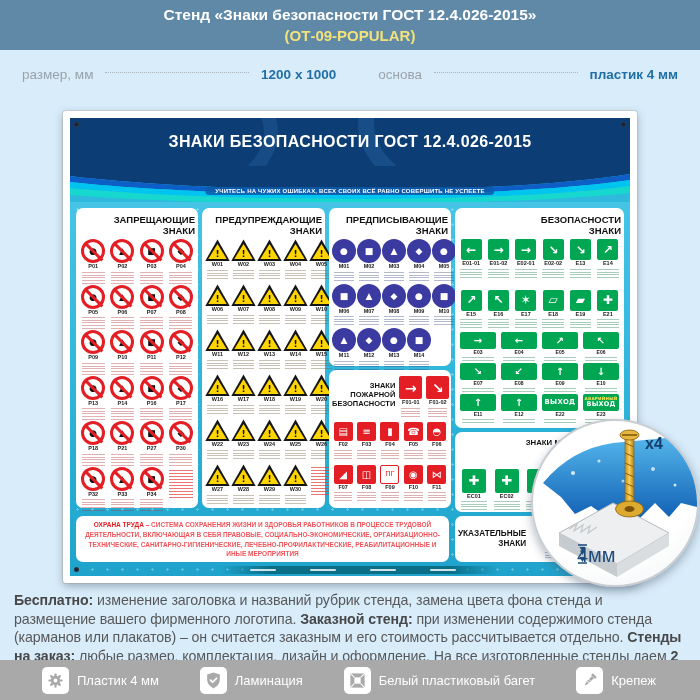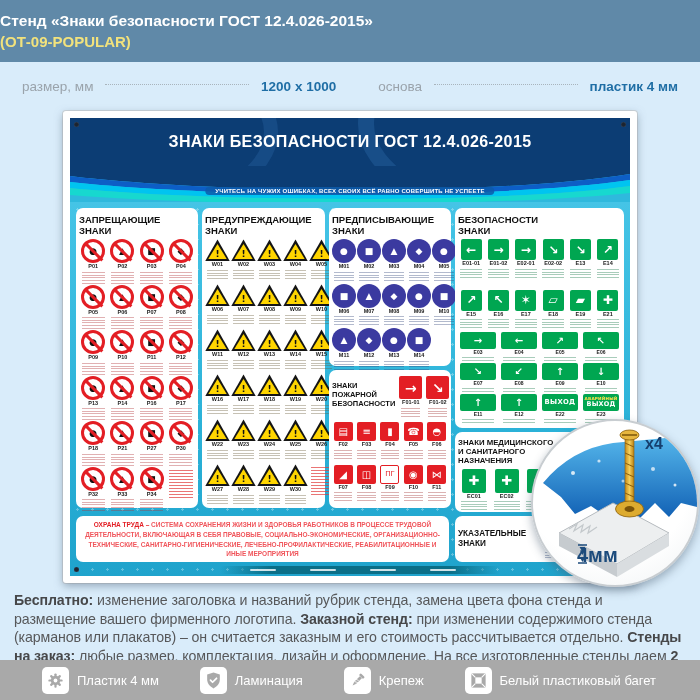--- a/index.html
+++ b/index.html
@@ -1,19 +1,19 @@
 <!DOCTYPE html>
 <html><head>
 <meta charset="utf-8">
 <style>
   html,body{margin:0;padding:0;}
   body{width:700px;height:700px;position:relative;overflow:hidden;background:#d9ecfa;
        font-family:"Liberation Sans",sans-serif;}
   
-  .hdr{height:62px;background:#6089a8;display:flex;flex-direction:column;align-items:flex-start;
+  .hdr{height:50px;background:#6089a8;display:flex;flex-direction:column;align-items:center;
        justify-content:center;gap:3px;}
   .hdr-title{color:#fff;font-size:15.5px;font-weight:bold;}
   .hdr-code{color:#f2e27c;font-size:15px;font-weight:bold;}
   
   .specs{height:48px;display:flex;align-items:center;padding:0 22px;gap:8px;}
   .spec-label{color:#9aa3ab;font-size:13.5px;white-space:nowrap;}
   .leader{flex:1;border-bottom:1.5px dotted #a9b4bc;margin:0 4px 4px;}
   .spec-value{color:#1f6ea5;font-size:13.5px;font-weight:bold;white-space:nowrap;}
   .spec-gap{width:26px;}
   
@@ -37,21 +37,21 @@
   .pbody::before{content:"";position:absolute;inset:0;
         background-image:radial-gradient(rgba(255,255,255,.30) 1px,transparent 1.4px);
         background-size:15px 15px;}
   .bstrip{position:absolute;left:150px;right:130px;bottom:2px;height:8px;border-radius:2px;
         background:linear-gradient(90deg,rgba(10,110,135,0),#0a6e87 18%,#0a6e87 82%,rgba(10,110,135,0));}
   .bstrip i{position:absolute;top:3px;height:2px;width:26px;background:rgba(255,255,255,.8);border-radius:1px;}
   .pscrew{position:absolute;width:5px;height:5px;background:#1c2430;border-radius:50%;z-index:4;box-shadow:inset 0 0 1px #5a6a80;}
   
   .panel{position:absolute;background:#fff;border-radius:7px;padding:4px 3px;box-sizing:border-box;
          display:flex;flex-direction:column;z-index:2;}
-  .ptitle{font-weight:bold;color:#111;text-align:left;white-space:pre-line;line-height:1.18;font-size:9.5px;margin-top:2px;}
+  .ptitle{font-weight:bold;color:#111;text-align:right;white-space:pre-line;line-height:1.18;font-size:9.5px;margin-top:2px;}
   .grid{display:grid;row-gap:1px;column-gap:1px;justify-items:center;margin-top:3px;flex:1;align-content:space-between;}
   .cell{display:flex;flex-direction:column;align-items:center;width:100%;}
   .code{font-size:5.5px;font-weight:bold;color:#1a1a1a;margin-top:1px;text-align:center;line-height:1;}
   .cap{width:82%;margin:2px auto 0;background:repeating-linear-gradient(to bottom,currentColor 0 1px,transparent 1px 2.7px);opacity:.38;}
   .sign{display:flex;align-items:center;justify-content:center;font-family:"DejaVu Sans",sans-serif;box-sizing:border-box;}
   
   .panel-prohibition{left:6px;top:6px;width:122px;height:300px;}
   .sign-prohibition{width:24px;height:24px;border:3px solid #e31e24;border-radius:50%;background:#fff;
         position:relative;color:#111;font-size:9px;}
   .sign-prohibition::after{content:"";position:absolute;left:-3px;top:8px;width:25px;height:3px;
@@ -106,21 +106,21 @@
         font-size:6.5px;line-height:1.5;color:#f0555b;font-weight:bold;}
   .footnote .lead{color:#e31e24;}
   .note-block{width:86%;height:30px;margin-top:3px;
         background:repeating-linear-gradient(to bottom,#e03a3a 0 1px,transparent 1px 3px);opacity:.7;}
   
   .inset{position:absolute;left:531px;top:419px;width:164px;height:164px;border-radius:50%;
         background:radial-gradient(circle at 45% 35%,#ffffff 60%,#eef1f3);border:2px solid #c8cdd1;
         box-shadow:0 4px 10px rgba(70,90,110,.45);overflow:hidden;z-index:6;}
   .inset svg{position:absolute;inset:0;}
   .inset-x4{position:absolute;top:14px;left:112px;font-weight:bold;color:#163f6e;font-size:16px;z-index:3;}
-  .inset-mm{position:absolute;bottom:18px;left:44px;font-weight:bold;color:#1c4b7c;font-size:20px;z-index:3;
+  .inset-mm{position:absolute;bottom:18px;left:44px;font-weight:normal;color:#1c4b7c;font-size:20px;z-index:3;
         display:flex;align-items:center;gap:3px;}
   
   .desc{position:absolute;left:0;top:583px;width:700px;box-sizing:border-box;padding:8px 12px 0 14px;
         color:#57585a;font-size:14.2px;line-height:1.32;letter-spacing:-.1px;}
   .desc b{color:#47484a;}
   
   .pfooter{position:absolute;left:0;bottom:0;width:700px;height:40px;background:#a9a9a9;
         display:flex;align-items:center;justify-content:space-between;box-sizing:border-box;padding:0 44px 0 42px;}
   .fitem{display:flex;align-items:center;gap:8px;}
   .fico{width:27px;height:27px;background:#fff;border-radius:5px;display:flex;align-items:center;
@@ -1051,33 +1051,33 @@
         <svg viewBox="0 0 24 24">
           <path fill="#a9a9a9" d="M12 2l8 2.5v6c0 5.5-3.4 9-8 11.5C7.4 19.5 4 16 4 10.5v-6z"></path>
           <path d="M8.2 11.6l2.6 2.6 5-5" fill="none" stroke="#fff" stroke-width="2.2" stroke-linecap="round" stroke-linejoin="round"></path>
         </svg>
       </span>
       <span class="flabel">Ламинация</span>
     </div>
     <div class="fitem">
       <span class="fico">
         <svg viewBox="0 0 24 24">
+          <path fill="#a9a9a9" d="M3 3h18v18H3z"></path>
+          <path fill="#fff" d="M8 8h8v8H8z"></path>
+          <path stroke="#fff" stroke-width="1.3" d="M3 3l5 5M21 3l-5 5M3 21l5-5M21 21l-5-5"></path>
+        </svg>
+      </span>
+      <span class="flabel">Белый пластиковый багет</span>
+    </div>
+    <div class="fitem">
+      <span class="fico">
+        <svg viewBox="0 0 24 24">
           <g transform="rotate(45 12 12)" fill="#a9a9a9">
             <rect x="8.3" y="2.5" width="7.4" height="3.4" rx="1.4"></rect>
             <rect x="10.2" y="6" width="3.6" height="10"></rect>
             <path d="M10.2 16h3.6L12 20.8z"></path>
           </g>
           <path d="M9 10.2l4.5 1.8M8 13l4.5 1.8" stroke="#fff" stroke-width="1"></path>
         </svg>
       </span>
       <span class="flabel">Крепеж</span>
     </div>
-    <div class="fitem">
-      <span class="fico">
-        <svg viewBox="0 0 24 24">
-          <path fill="#a9a9a9" d="M3 3h18v18H3z"></path>
-          <path fill="#fff" d="M8 8h8v8H8z"></path>
-          <path stroke="#fff" stroke-width="1.3" d="M3 3l5 5M21 3l-5 5M3 21l5-5M21 21l-5-5"></path>
-        </svg>
-      </span>
-      <span class="flabel">Белый пластиковый багет</span>
-    </div>
   </div>
 
 </body></html>

